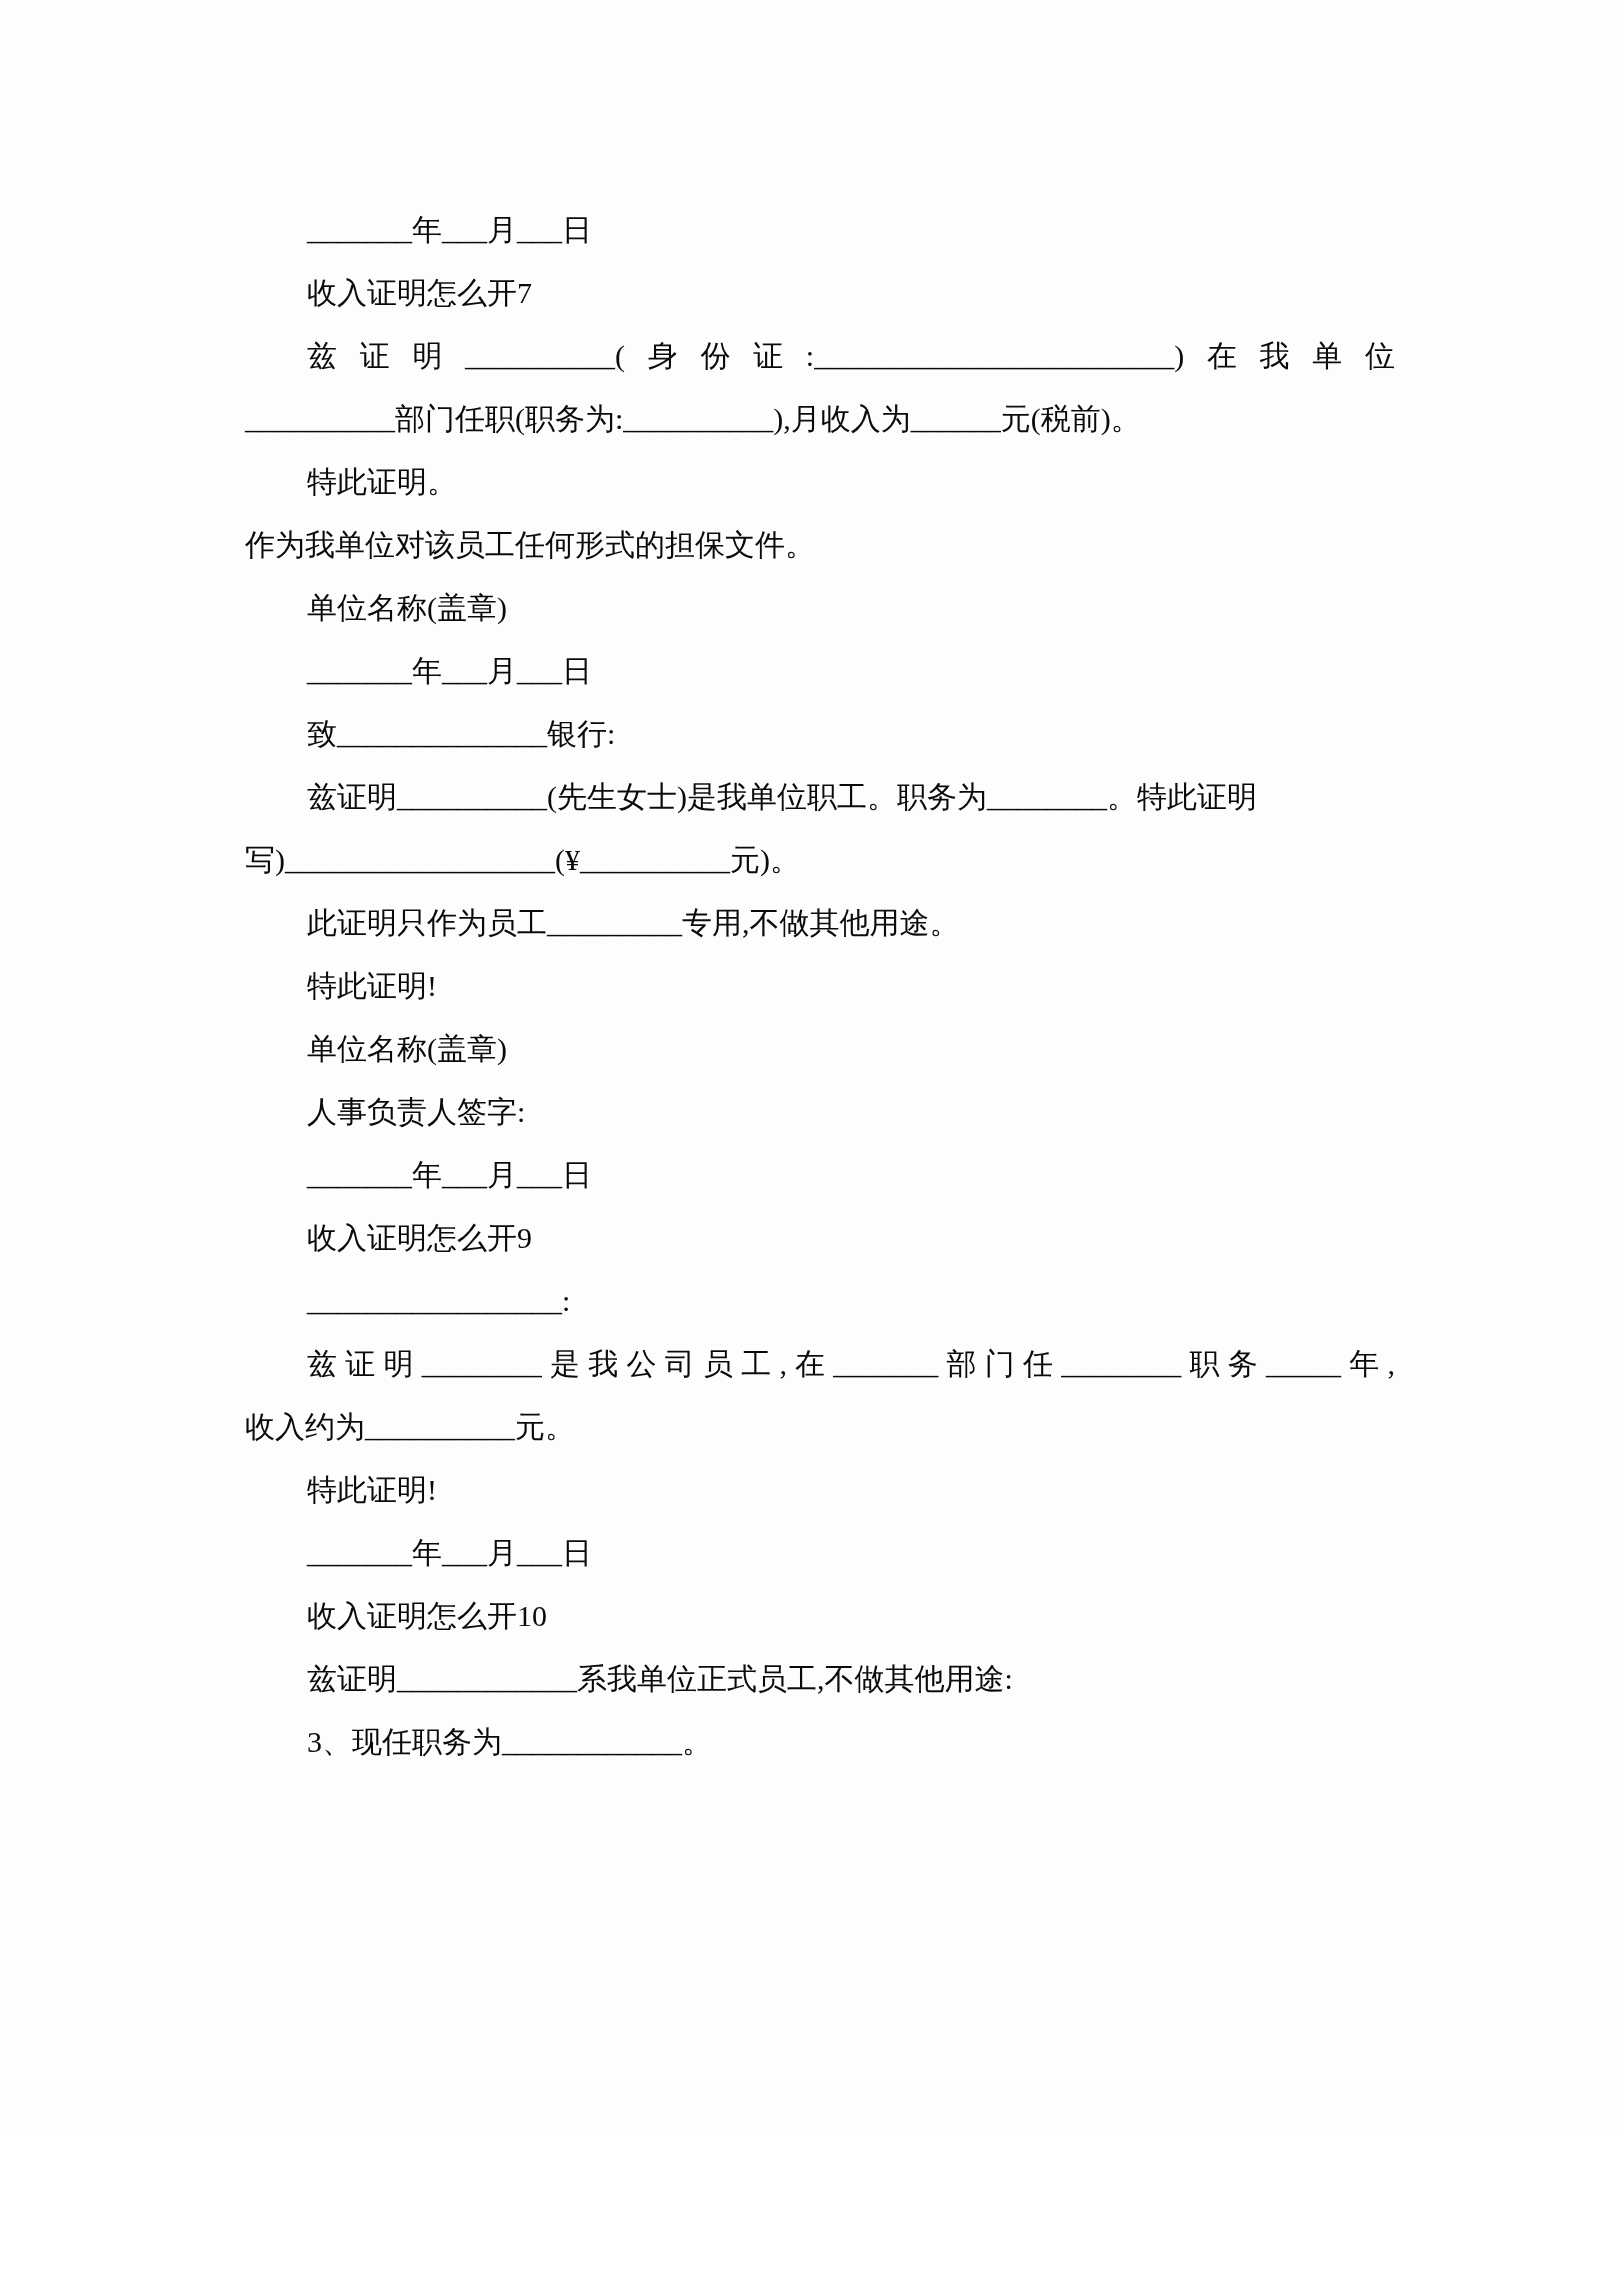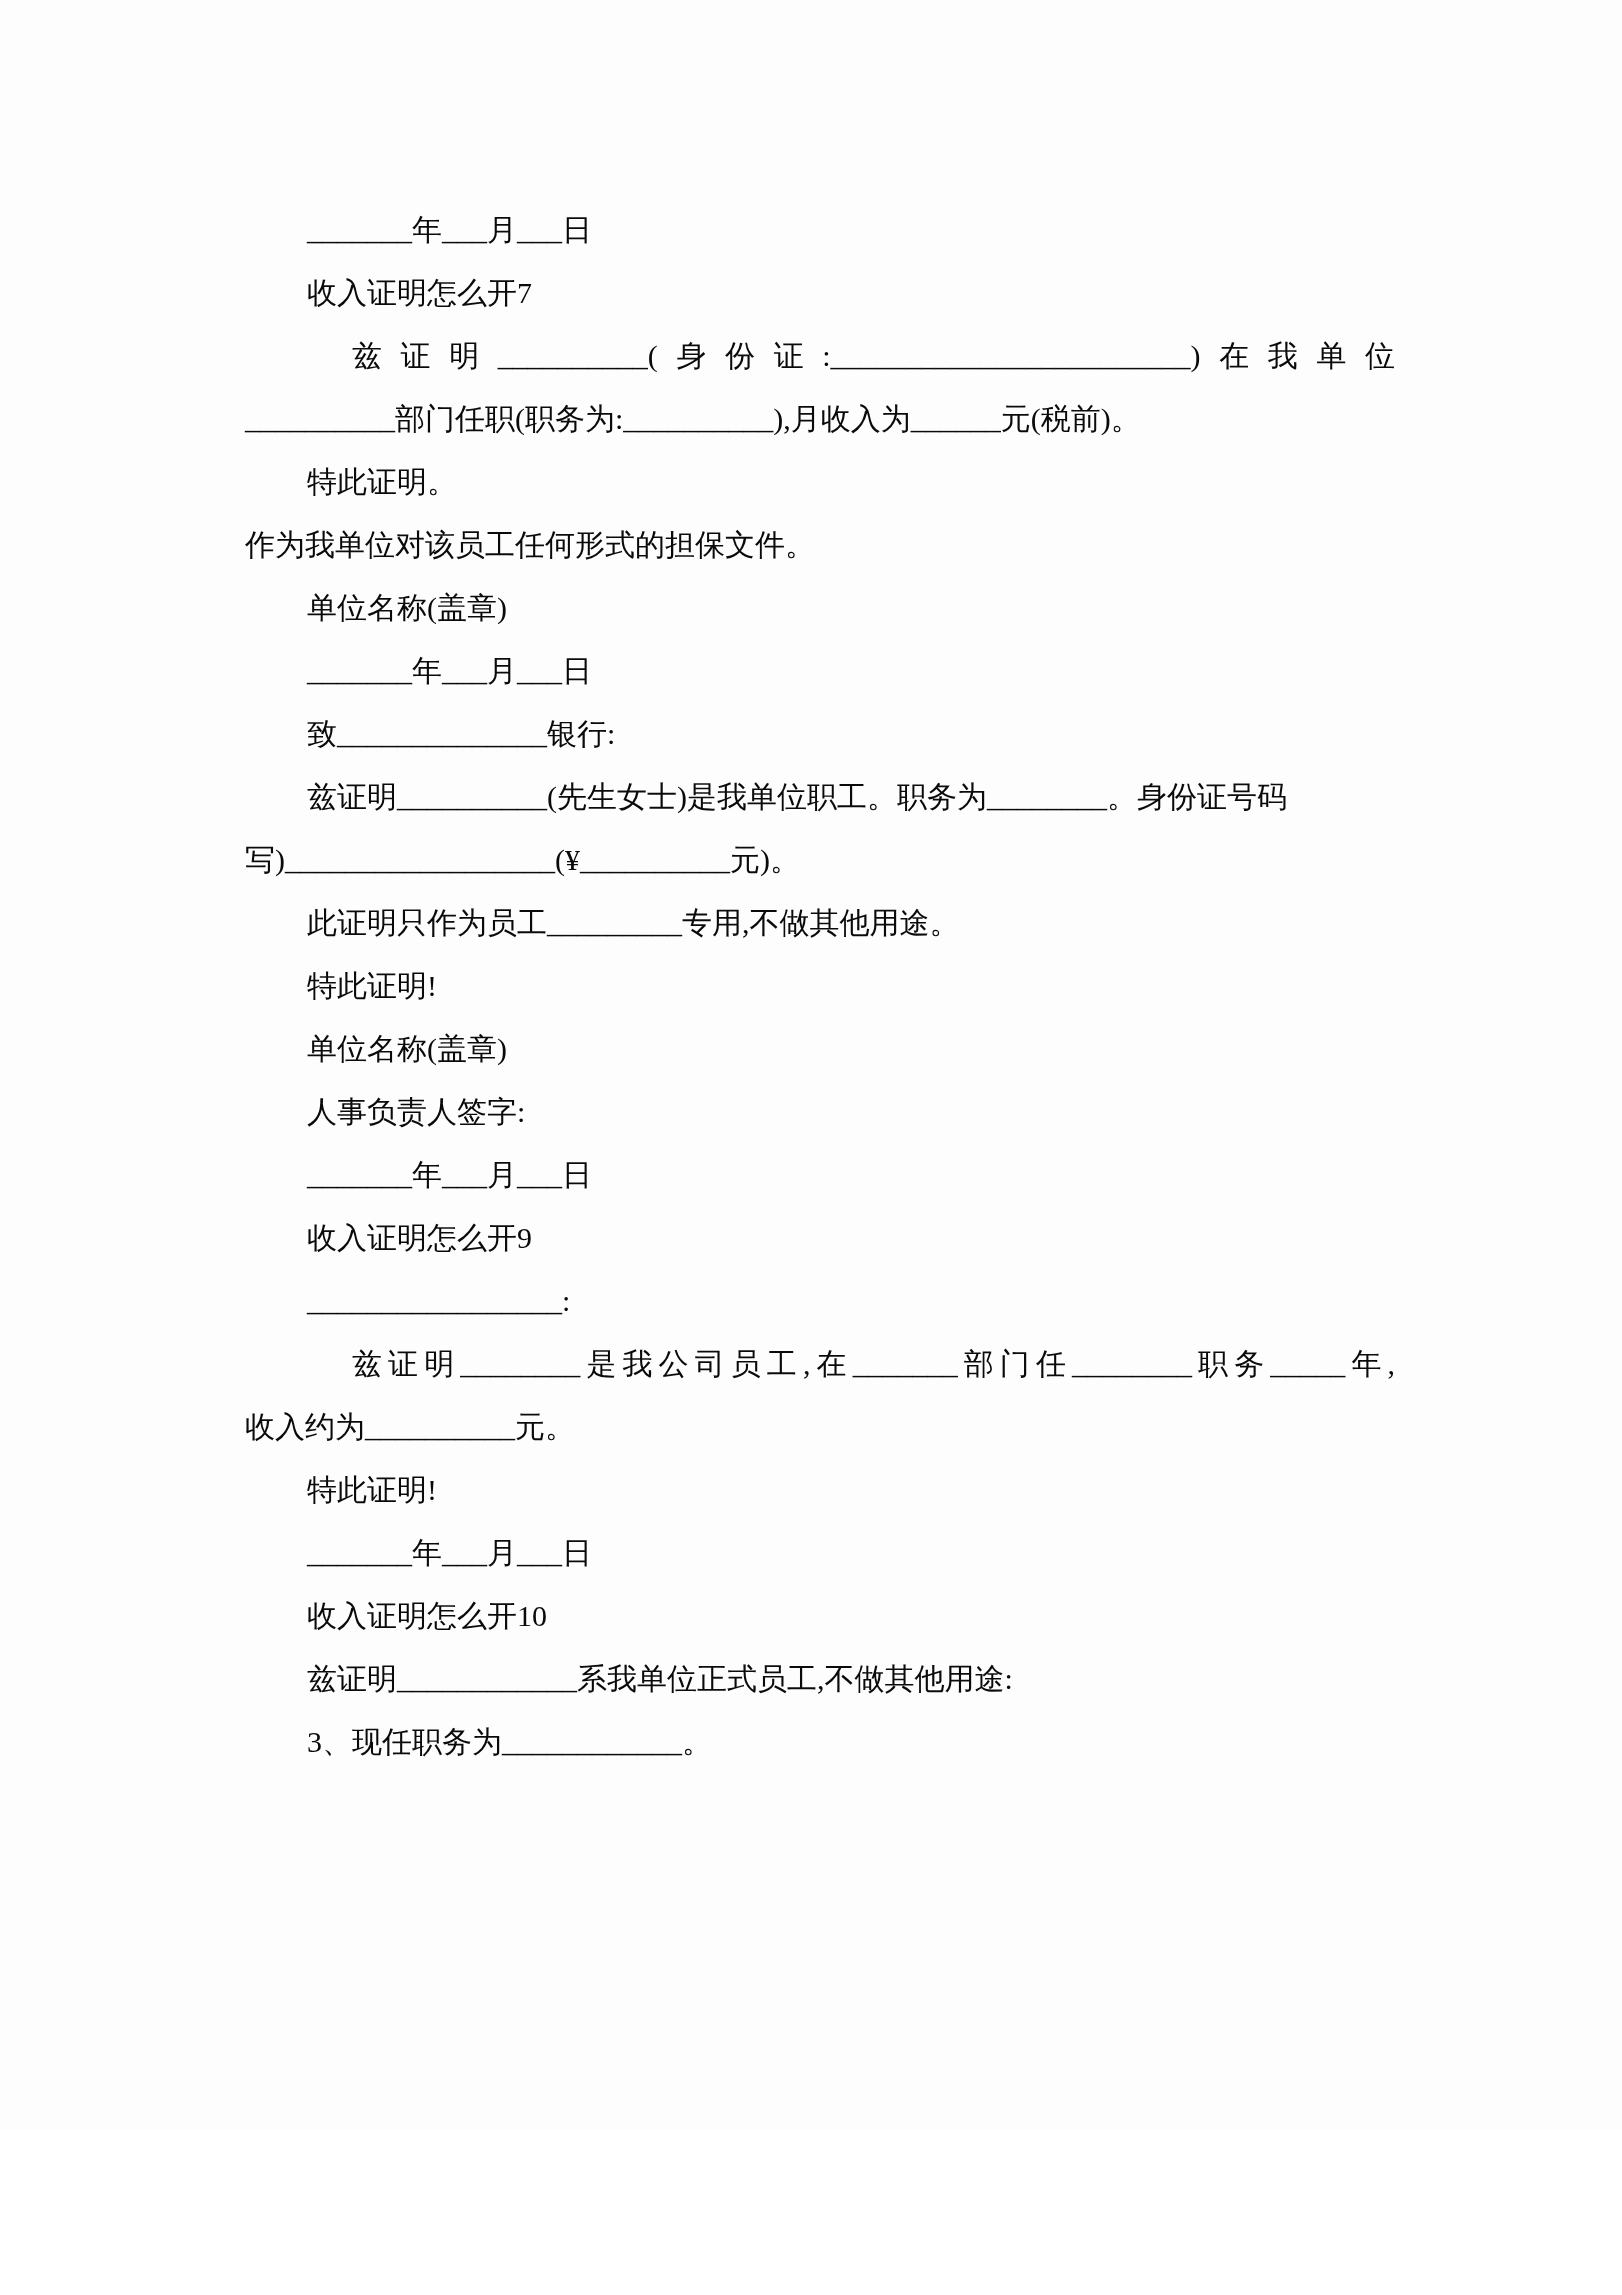--- a/index.html
+++ b/index.html
@@ -28,38 +28,37 @@
   .line {
     white-space: nowrap;
   }
   .line.indent {
     text-indent: 62px;
   }
   .line.stretch {
     white-space: normal;
     text-align: justify;
     text-align-last: justify;
-    margin-left: 45px;
   }
 </style>
 </head>
 <body>
 
 <div class="page">
   <div class="doc-body">
       <div class="line indent">_______年___月___日</div>
       <div class="line indent">收入证明怎么开7</div>
       <div class="line indent stretch">兹证明__________(身份证:________________________)在我单位</div>
       <div class="line">__________部门任职(职务为:__________),月收入为______元(税前)。</div>
       <div class="line indent">特此证明。</div>
       <div class="line">作为我单位对该员工任何形式的担保文件。</div>
       <div class="line indent">单位名称(盖章)</div>
       <div class="line indent">_______年___月___日</div>
       <div class="line indent">致______________银行:</div>
-      <div class="line indent">兹证明__________(先生女士)是我单位职工。职务为________。身份证号码</div>
+      <div class="line indent">兹证明__________(先生女士)是我单位职工。职务为________。特此证明</div>
       <div class="line">写)__________________(¥__________元)。</div>
       <div class="line indent">此证明只作为员工_________专用,不做其他用途。</div>
       <div class="line indent">特此证明!</div>
       <div class="line indent">单位名称(盖章)</div>
       <div class="line indent">人事负责人签字:</div>
       <div class="line indent">_______年___月___日</div>
       <div class="line indent">收入证明怎么开9</div>
       <div class="line indent">_________________:</div>
       <div class="line indent stretch">兹证明________是我公司员工,在_______部门任________职务_____年,</div>
       <div class="line">收入约为__________元。</div>

